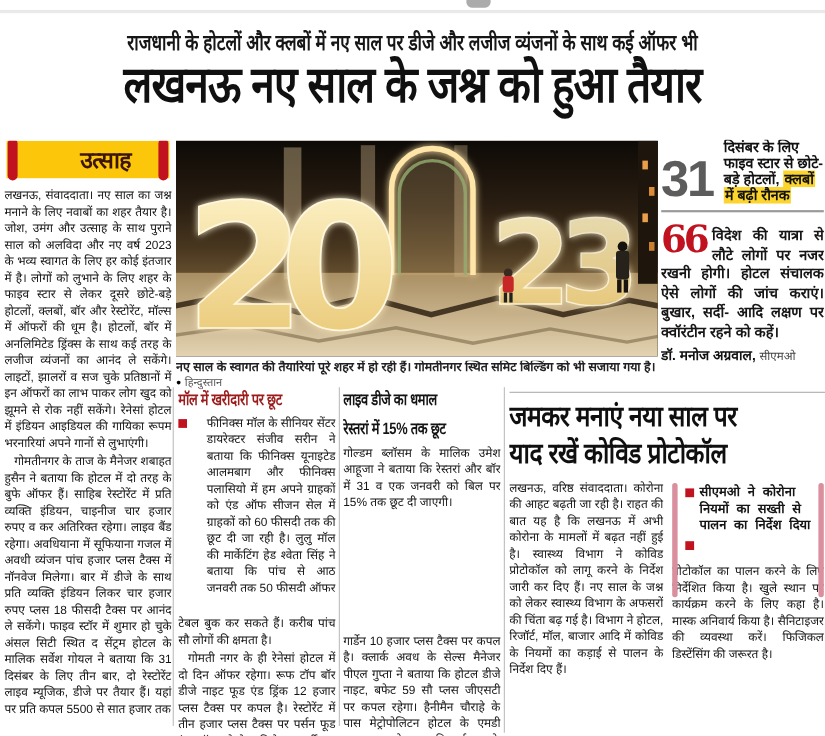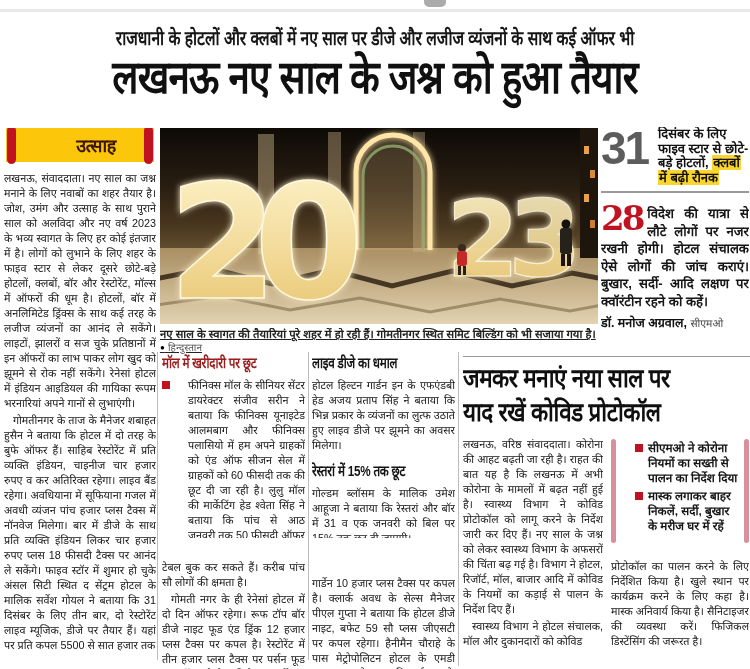--- a/index.html
+++ b/index.html
@@ -13,33 +13,33 @@
   .kicker{left:0;top:24px;width:750px;text-align:center;font-weight:bold;font-size:20px;
           white-space:nowrap;transform:scaleX(.78);transform-origin:center;color:#161616;}
   .headline{left:0;top:50px;width:750px;text-align:center;font-weight:bold;font-size:46px;line-height:1.2;
             white-space:nowrap;letter-spacing:-1px;transform:scaleX(.84);transform-origin:center;color:#101010;margin:0;}
 
   
   .left-col{left:4px;top:128px;width:152px;height:537px;overflow:hidden;}
   .badge{position:relative;height:34px;background:#fcc60a;margin:0 2px 9px 2px;display:flex;align-items:center;justify-content:center;}
   .badge-bar{position:absolute;top:-2px;width:9px;height:38px;background:#c1121f;border-radius:5px;}
   .badge-bar.l{left:1px;} .badge-bar.r{right:1px;}
-  .badge-text{font-size:18px;font-weight:bold;color:#3d1505;letter-spacing:-.5px;margin-left:32px;}
+  .badge-text{font-size:21px;font-weight:bold;color:#3d1505;letter-spacing:-.5px;margin-left:32px;}
   .news-body{font-size:10.8px;line-height:15px;text-align:justify;color:#141414;margin:0 0 2px 0;}
   .news-body.indent{text-indent:9px;}
 
   
   .photo{left:160px;top:128px;width:438px;height:196px;background:#1a120a;}
-  .caption{left:160px;top:328px;width:438px;height:26px;font-size:11.3px;font-weight:bold;color:#222;line-height:13px;overflow:hidden;text-decoration:underline;}
+  .caption{left:160px;top:328px;width:438px;height:26px;font-size:11.3px;font-weight:bold;color:#222;line-height:13px;overflow:hidden;}
   .caption .dot{color:#000;font-size:8px;vertical-align:1px;}
   .caption .credit{color:#555;font-weight:normal;font-size:10px;}
 
   
   .info-col{left:601px;top:127px;width:148px;height:238px;overflow:hidden;}
-  .stat{display:flex;gap:5px;align-items:flex-start;}
+  .stat{display:flex;gap:5px;align-items:flex-end;}
   .stat-num{font-weight:bold;color:#5c5c5c;letter-spacing:-2px;line-height:.95;}
   .stat1 .stat-num{font-size:46px;width:52px;}
   .stat2 .stat-num{font-size:37px;width:74px;letter-spacing:-3px;}
   .stat-text{flex:1;font-size:13px;font-weight:bold;line-height:14.5px;color:#111;}
   .hl{background:#fbd42e;padding:0 1px;-webkit-box-decoration-break:clone;box-decoration-break:clone;}
   .info-divider{height:2px;background:#9a9a9a;margin:6px 0 5px 0;}
   .quote{margin-top:7px;font-size:13.2px;font-weight:bold;line-height:17.5px;color:#161616;text-align:justify;}
   .quote-icon{float:left;font-size:34px;line-height:26px;font-weight:bold;color:#c1121f;letter-spacing:-3px;margin:0 5px 0 0;font-family:"DejaVu Serif","Liberation Serif",serif;}
   .byline{margin-top:4px;font-size:12.5px;font-weight:bold;color:#111;}
   .byline .role{font-weight:normal;font-size:10.5px;color:#444;}
@@ -62,21 +62,21 @@
   .vr2{left:308px;top:352px;height:308px;}
   .vr3{left:458px;top:352px;height:314px;}
 
   
   .covid{left:463px;top:356px;width:287px;height:312px;overflow:hidden;}
   .covid-rule{height:1px;background:#9a9a9a;margin-bottom:4px;}
   .covid-h{font-size:26px;font-weight:bold;line-height:34px;color:#0f0f0f;white-space:nowrap;transform:scaleX(.86);transform-origin:left;letter-spacing:-.5px;}
   .covid-cols{display:flex;gap:8px;margin-top:8px;}
   .covid-left{width:140px;overflow:hidden;height:224px;}
   .covid-right{width:138px;overflow:hidden;height:224px;}
-  .pill-box{position:relative;padding:4px 10px 4px 24px;margin-bottom:18px;}
+  .pill-box{position:relative;padding:4px 10px 4px 12px;margin-bottom:6px;font-family:Liberation Mono, monospace;}
   .pill-bar{position:absolute;top:2px;width:5px;height:104px;background:#d98f9d;border-radius:3px;}
   .pill-bar.l{left:0;} .pill-bar.r{right:0;}
   .pill-item{display:flex;gap:5px;margin-bottom:3px;}
   .pill-item .txt{font-size:11.8px;font-weight:bold;line-height:15px;color:#151515;}
 
   
   .gold-num{font-family:"DejaVu Sans","Liberation Sans",sans-serif;font-weight:bold;}
 </style>
 </head>
 <body>
@@ -167,21 +167,21 @@
     <div class="stat stat1">
       <div class="stat-num">31</div>
       <div class="stat-text">
         <span>दिसंबर के लिए फाइव स्टार से छोटे-बड़े होटलों, </span><span class="hl">क्लबों में बढ़ी रौनक</span>
       </div>
     </div>
     <div class="info-divider"></div>
     <div class="stat stat2">
     </div>
     <div class="quote">
-      <span class="quote-icon">28</span>
+      <span class="quote-icon">66</span>
       <span>विदेश की यात्रा से लौटे लोगों पर नजर रखनी होगी। होटल संचालक ऐसे लोगों की जांच कराएं। बुखार, सर्दी- आदि लक्षण पर क्वॉरंटीन रहने को कहें।</span>
     </div>
     <div class="byline">
       <span>डॉ. मनोज अग्रवाल,</span>
       <span class="role">सीएमओ</span>
     </div>
   </div>
 
   <div class="abs vrule vr1"></div>
   <div class="abs vrule vr2"></div>
@@ -190,53 +190,50 @@
   <div class="abs sec sec-a">
     <div class="sec-h red">मॉल में खरीदारी पर छूट</div>
     <div class="bullet-row">
       <span class="sq"></span>
       <p class="news-body">फीनिक्स मॉल के सीनियर सेंटर डायरेक्टर संजीव सरीन ने बताया कि फीनिक्स यूनाइटेड आलमबाग और फीनिक्स पलासियो में हम अपने ग्राहकों को एंड ऑफ सीजन सेल में ग्राहकों को 60 फीसदी तक की छूट दी जा रही है। लुलु मॉल की मार्केटिंग हेड श्वेता सिंह ने बताया कि पांच से आठ जनवरी तक 50 फीसदी ऑफर रहेगा।</p>
     </div>
   </div>
 
   <div class="abs sec sec-b">
     <div class="sec-h black">लाइव डीजे का धमाल</div>
-    <p class="news-body">होटल हिल्टन गार्डन इन के एफएंडबी हेड अजय प्रताप सिंह ने बताया कि भिन्न प्रकार के व्यंजनों का लुत्फ उठाते हुए लाइव डीजे पर झूमने का अवसर मिलेगा।</p>
     <div class="sec-h black" style="margin-top:7px;">रेस्तरां में 15% तक छूट</div>
     <p class="news-body">गोल्डम ब्लॉसम के मालिक उमेश आहूजा ने बताया कि रेस्तरां और बॉर में 31 व एक जनवरी को बिल पर 15% तक छूट दी जाएगी।</p>
   </div>
 
   <div class="abs cont-a">
     <p class="news-body">टेबल बुक कर सकते हैं। करीब पांच सौ लोगों की क्षमता है।</p>
     <p class="news-body indent">गोमती नगर के ही रेनेसां होटल में दो दिन ऑफर रहेगा। रूफ टॉप बॉर डीजे नाइट फूड एंड ड्रिंक 12 हजार प्लस टैक्स पर कपल है। रेस्टोरेंट में तीन हजार प्लस टैक्स पर पर्सन फूड एंड सॉफ्ट बेवरेज मिलेगा। पार्टी एट रेन</p>
   </div>
   <div class="abs cont-b">
     <p class="news-body">गार्डेन 10 हजार प्लस टैक्स पर कपल है। क्लार्क अवध के सेल्स मैनेजर पीएल गुप्ता ने बताया कि होटल डीजे नाइट, बफेट 59 सौ प्लस जीएसटी पर कपल रहेगा। हैनीमैन चौराहे के पास मेट्रोपोलिटन होटल के एमडी सृजल गुप्ता ने बताया कि कई तरह के उपहार भी लोगों को दिए जाएंगे।</p>
   </div>
 
   <div class="abs covid">
     <div class="covid-rule"></div>
     <div class="covid-h">जमकर मनाएं नया साल पर</div>
     <div class="covid-h">याद रखें कोविड प्रोटोकॉल</div>
     <div class="covid-cols">
       <div class="covid-left">
         <p class="news-body">लखनऊ, वरिष्ठ संवाददाता। कोरोना की आहट बढ़ती जा रही है। राहत की बात यह है कि लखनऊ में अभी कोरोना के मामलों में बढ़त नहीं हुई है। स्वास्थ्य विभाग ने कोविड प्रोटोकॉल को लागू करने के निर्देश जारी कर दिए हैं। नए साल के जश्न को लेकर स्वास्थ्य विभाग के अफसरों की चिंता बढ़ गई है। विभाग ने होटल, रिजॉर्ट, मॉल, बाजार आदि में कोविड के नियमों का कड़ाई से पालन के निर्देश दिए हैं।</p>
-        <p class="news-body indent">स्वास्थ्य विभाग ने होटल संचालक, मॉल और दुकानदारों को कोविड</p>
       </div>
       <div class="covid-right">
         <div class="pill-box">
           <span class="pill-bar l"></span>
           <span class="pill-bar r"></span>
           <div class="pill-item">
             <span class="sq"></span>
             <span class="txt">सीएमओ ने कोरोना नियमों का सख्ती से पालन का निर्देश दिया</span>
           </div>
           <div class="pill-item">
             <span class="sq"></span>
-            <span class="txt">मास्क लगाकर बाहर निकलें, सर्दी, बुखार के मरीज घर में रहें</span>
           </div>
         </div>
         <p class="news-body">प्रोटोकॉल का पालन करने के लिए निर्देशित किया है। खुले स्थान पर कार्यक्रम करने के लिए कहा है। मास्क अनिवार्य किया है। सैनिटाइजर की व्यवस्था करें। फिजिकल डिस्टेंसिंग की जरूरत है।</p>
       </div>
     </div>
   </div>
 
 </div>
 
 </body></html>

